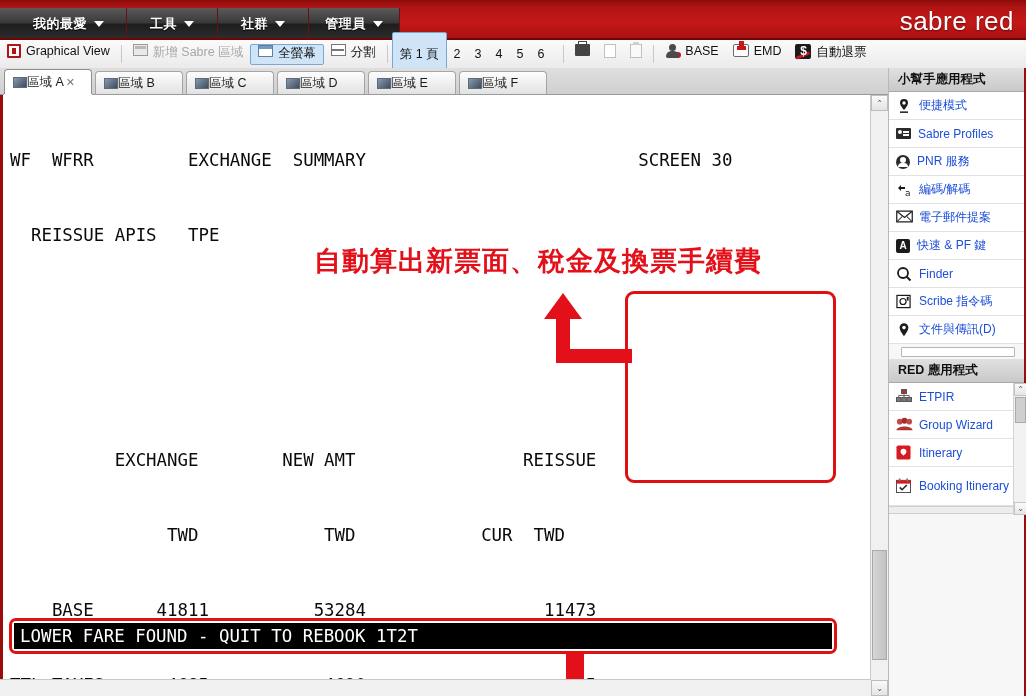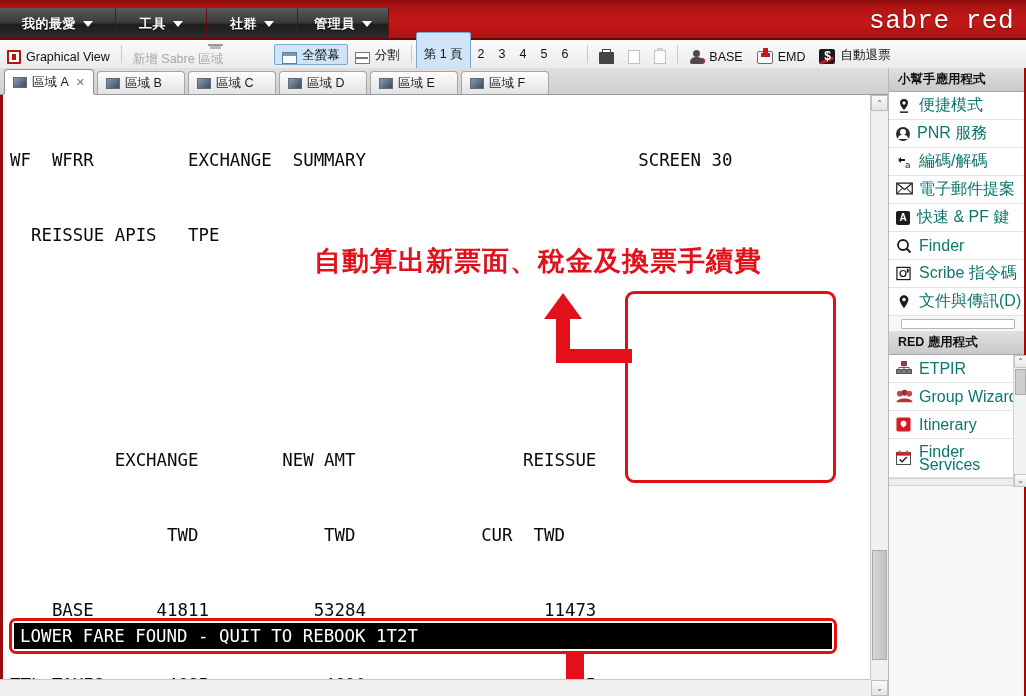--- a/index.html
+++ b/index.html
@@ -25,48 +25,48 @@
   }
   .menubtn{
     width:90px;height:32px;
     background:linear-gradient(to bottom,#5a5a5a 0%,#3a3a3a 45%,#1d1d1d 52%,#2e2e2e 100%);
     border-right:1px solid #6a1010;
     color:#fff;font-size:13px;font-weight:bold;
     display:flex;align-items:center;justify-content:center;gap:7px;
     letter-spacing:0.5px;
     cursor:default;
   }
-  .menubtn:first-child{width:115px;}
+  .menubtn:first-child{width:115px;padding-left:11px;}
   .menubtn .cap{
     text-shadow:0 1px 0 #000;
   }
   .caret{
     width:0;height:0;border-left:5px solid transparent;border-right:5px solid transparent;
     border-top:6px solid #ffffff;display:inline-block;
   }
   .brand{
     position:absolute;right:12px;top:6px;
     color:#fff;font-size:26px;letter-spacing:0.5px;
-    font-family:Liberation Mono, monospace;
+    font-family:Liberation Sans, sans-serif;
     text-shadow:0 1px 2px rgba(0,0,0,.45);
     text-align:right;
   }
 
   
   .toolbar{
     position:absolute;left:0;top:40px;width:1026px;height:28px;
     background:linear-gradient(to bottom,#fbfbfb,#eceaea);
     border-bottom:1px solid #c3c3c3;
     display:flex;align-items:center;font-size:12.5px;color:#111;
     white-space:nowrap;
   }
-  .tb-item{display:flex;align-items:flex-end;gap:5px;padding:0 7px;height:20px;cursor:default;}
+  .tb-item{display:flex;align-items:flex-start;gap:5px;padding:0 7px;height:20px;cursor:default;}
   .tb-sep{width:1px;height:18px;background:#c9c9c9;margin:0 4px;}
-  .tb-disabled{color:#a8a8a8;flex-direction:column;}
-  .tb-sel{background:#cfe4f7;border:1px solid #7aa8d0;border-radius:2px;height:19px;margin-left:44px;}
+  .tb-disabled{color:#a8a8a8;}
+  .tb-sel{background:#cfe4f7;border:1px solid #7aa8d0;border-radius:2px;height:19px;}
   .tb-page{padding:12px 7px;height:19px;display:flex;align-items:center;cursor:default;}
   .tb-pagesel{background:#cfe4f7;border:1px solid #7aa8d0;border-radius:2px;font-weight:normal;}
   .ico{display:inline-block;line-height:1;}
   .ico-gv{
     width:14px;height:14px;border:2px solid #b01414;border-radius:1px;
     position:relative;background:#fff;box-sizing:border-box;
   }
   .ico-gv:after{content:"";position:absolute;left:3px;top:2px;width:4px;height:6px;background:#b01414;}
   .ico-mon{
     width:15px;height:12px;border:1.5px solid #9a9a9a;background:#e9e9e9;box-sizing:border-box;position:relative;
@@ -116,21 +116,21 @@
   .tabrow{
     position:absolute;left:0;top:68px;width:888px;height:27px;
     background:linear-gradient(to bottom,#dfdfdf,#cfcfcf);
     border-bottom:1px solid #9a9a9a;
     display:flex;align-items:flex-end;padding-left:4px;box-sizing:border-box;
   }
   .tab{
     height:23px;min-width:88px;margin-right:3px;
     background:linear-gradient(to bottom,#fdfdfd,#e2e2e2);
     border:1px solid #a5a5a5;border-bottom:none;border-radius:4px 4px 0 0;
-    display:flex;align-items:center;gap:5px;padding:0 8px;box-sizing:border-box;
+    display:flex;align-items:center;padding:0 8px;box-sizing:border-box;
     font-size:12.5px;color:#1a1a1a;cursor:default;
   }
   .tab.active{
     background:#ffffff;height:25px;border-color:#8f8f8f;
     box-shadow:0 1px 0 #fff;
   }
   .tab-ico{
     width:14px;height:11px;background:linear-gradient(135deg,#8a9bb0,#3d4b5c);
     border:1px solid #5c6b7b;box-sizing:border-box;flex:none;
   }
@@ -207,21 +207,21 @@
   }
   .sb-header{
     height:23px;line-height:23px;padding-left:9px;
     background:linear-gradient(to bottom,#e0e0e0,#c9c9c9);
     border-bottom:1px solid #aaa;font-weight:bold;font-size:12.5px;color:#111;
   }
   .sb-item{
     height:27px;display:flex;align-items:center;gap:7px;padding-left:7px;
     border-bottom:1px solid #e2e2e2;background:#fff;cursor:default;
   }
-  .sb-item .lbl{font-size:16px;color:#0f766e;white-space:nowrap;}
+  .sb-item .lbl{font-size:12px;color:#1d4ed8;white-space:nowrap;}
   .sb-item.two-line{height:38px;}
   .sb-item.two-line .lbl{white-space:normal;line-height:13px;}
   .sbic{width:16px;height:16px;flex:none;position:relative;}
   .ic-profiles{width:15px;height:11px;background:#2b2b2b;border-radius:1px;position:relative;}
   .ic-profiles:after{content:"";position:absolute;left:2px;top:2px;width:4px;height:4px;background:#fff;border-radius:50%;}
   .ic-profiles:before{content:"";position:absolute;right:2px;top:3px;width:6px;height:1.5px;background:#fff;box-shadow:0 3px 0 #fff;}
   .ic-pnr{width:14px;height:14px;border-radius:50%;background:#2b2b2b;position:relative;}
   .ic-pnr:after{content:"";position:absolute;left:4px;top:2.5px;width:6px;height:6px;border-radius:50%;background:#fff;}
   .ic-pnr:before{content:"";position:absolute;left:2px;bottom:1.5px;width:10px;height:4px;border-radius:5px 5px 0 0;background:#fff;}
   .ic-key{width:14px;height:14px;background:#1b1b1b;border-radius:2px;color:#fff;font-size:10px;
@@ -411,20 +411,24 @@
       <span class="sbic">
         <svg viewBox="0 0 16 16" width="16" height="16">
             <path d="M8 1a4 4 0 0 0-4 4c0 2.6 4 7 4 7s4-4.4 4-7a4 4 0 0 0-4-4z" fill="#1b1b1b"></path>
             <circle cx="8" cy="5" r="1.7" fill="#fff"></circle>
             <rect x="4" y="13.4" width="8" height="1.5" fill="#1b1b1b"></rect>
           </svg>
       </span>
       <span class="lbl">便捷模式</span>
     </div>
 
+    <div class="sb-item">
+      <span class="sbic ic-profiles"></span>
+      <span class="lbl">Sabre Profiles</span>
+    </div>
 
     <div class="sb-item">
       <span class="sbic ic-pnr"></span>
       <span class="lbl">PNR 服務</span>
     </div>
 
     <div class="sb-item">
       <span class="sbic">
         <svg viewBox="0 0 16 16" width="16" height="16">
           <path d="M2 6 L5 3 L5 5 L9 5 L9 7 L5 7 L5 9 Z" fill="#1b1b1b"></path>
@@ -522,21 +526,21 @@
       <div class="sb-item two-line">
         <span class="sbic">
           <svg viewBox="0 0 16 16" width="15" height="15">
               <rect x="0.5" y="2.5" width="15" height="13" fill="#fff" stroke="#444"></rect>
               <rect x="0.5" y="2.5" width="15" height="3.5" fill="#d81921"></rect>
               <rect x="3" y="0.5" width="1.8" height="3" fill="#777"></rect>
               <rect x="11" y="0.5" width="1.8" height="3" fill="#777"></rect>
               <path d="M4 10 L6.5 12.5 L11.5 7.5" stroke="#222" stroke-width="1.6" fill="none"></path>
             </svg>
         </span>
-        <span class="lbl">Finder Services</span>
+        <span class="lbl">Booking Itinerary</span>
       </div>
 
       <div class="sb-scroll" style="top:0;height:132px;">
         <div class="sb-sarrow">⌃</div>
         <div class="sb-sthumb"></div>
         <div class="sb-sarrow" style="position:absolute;bottom:0;left:0;">⌄</div>
       </div>
     </div>
 
     <div class="sb-divider"></div>

